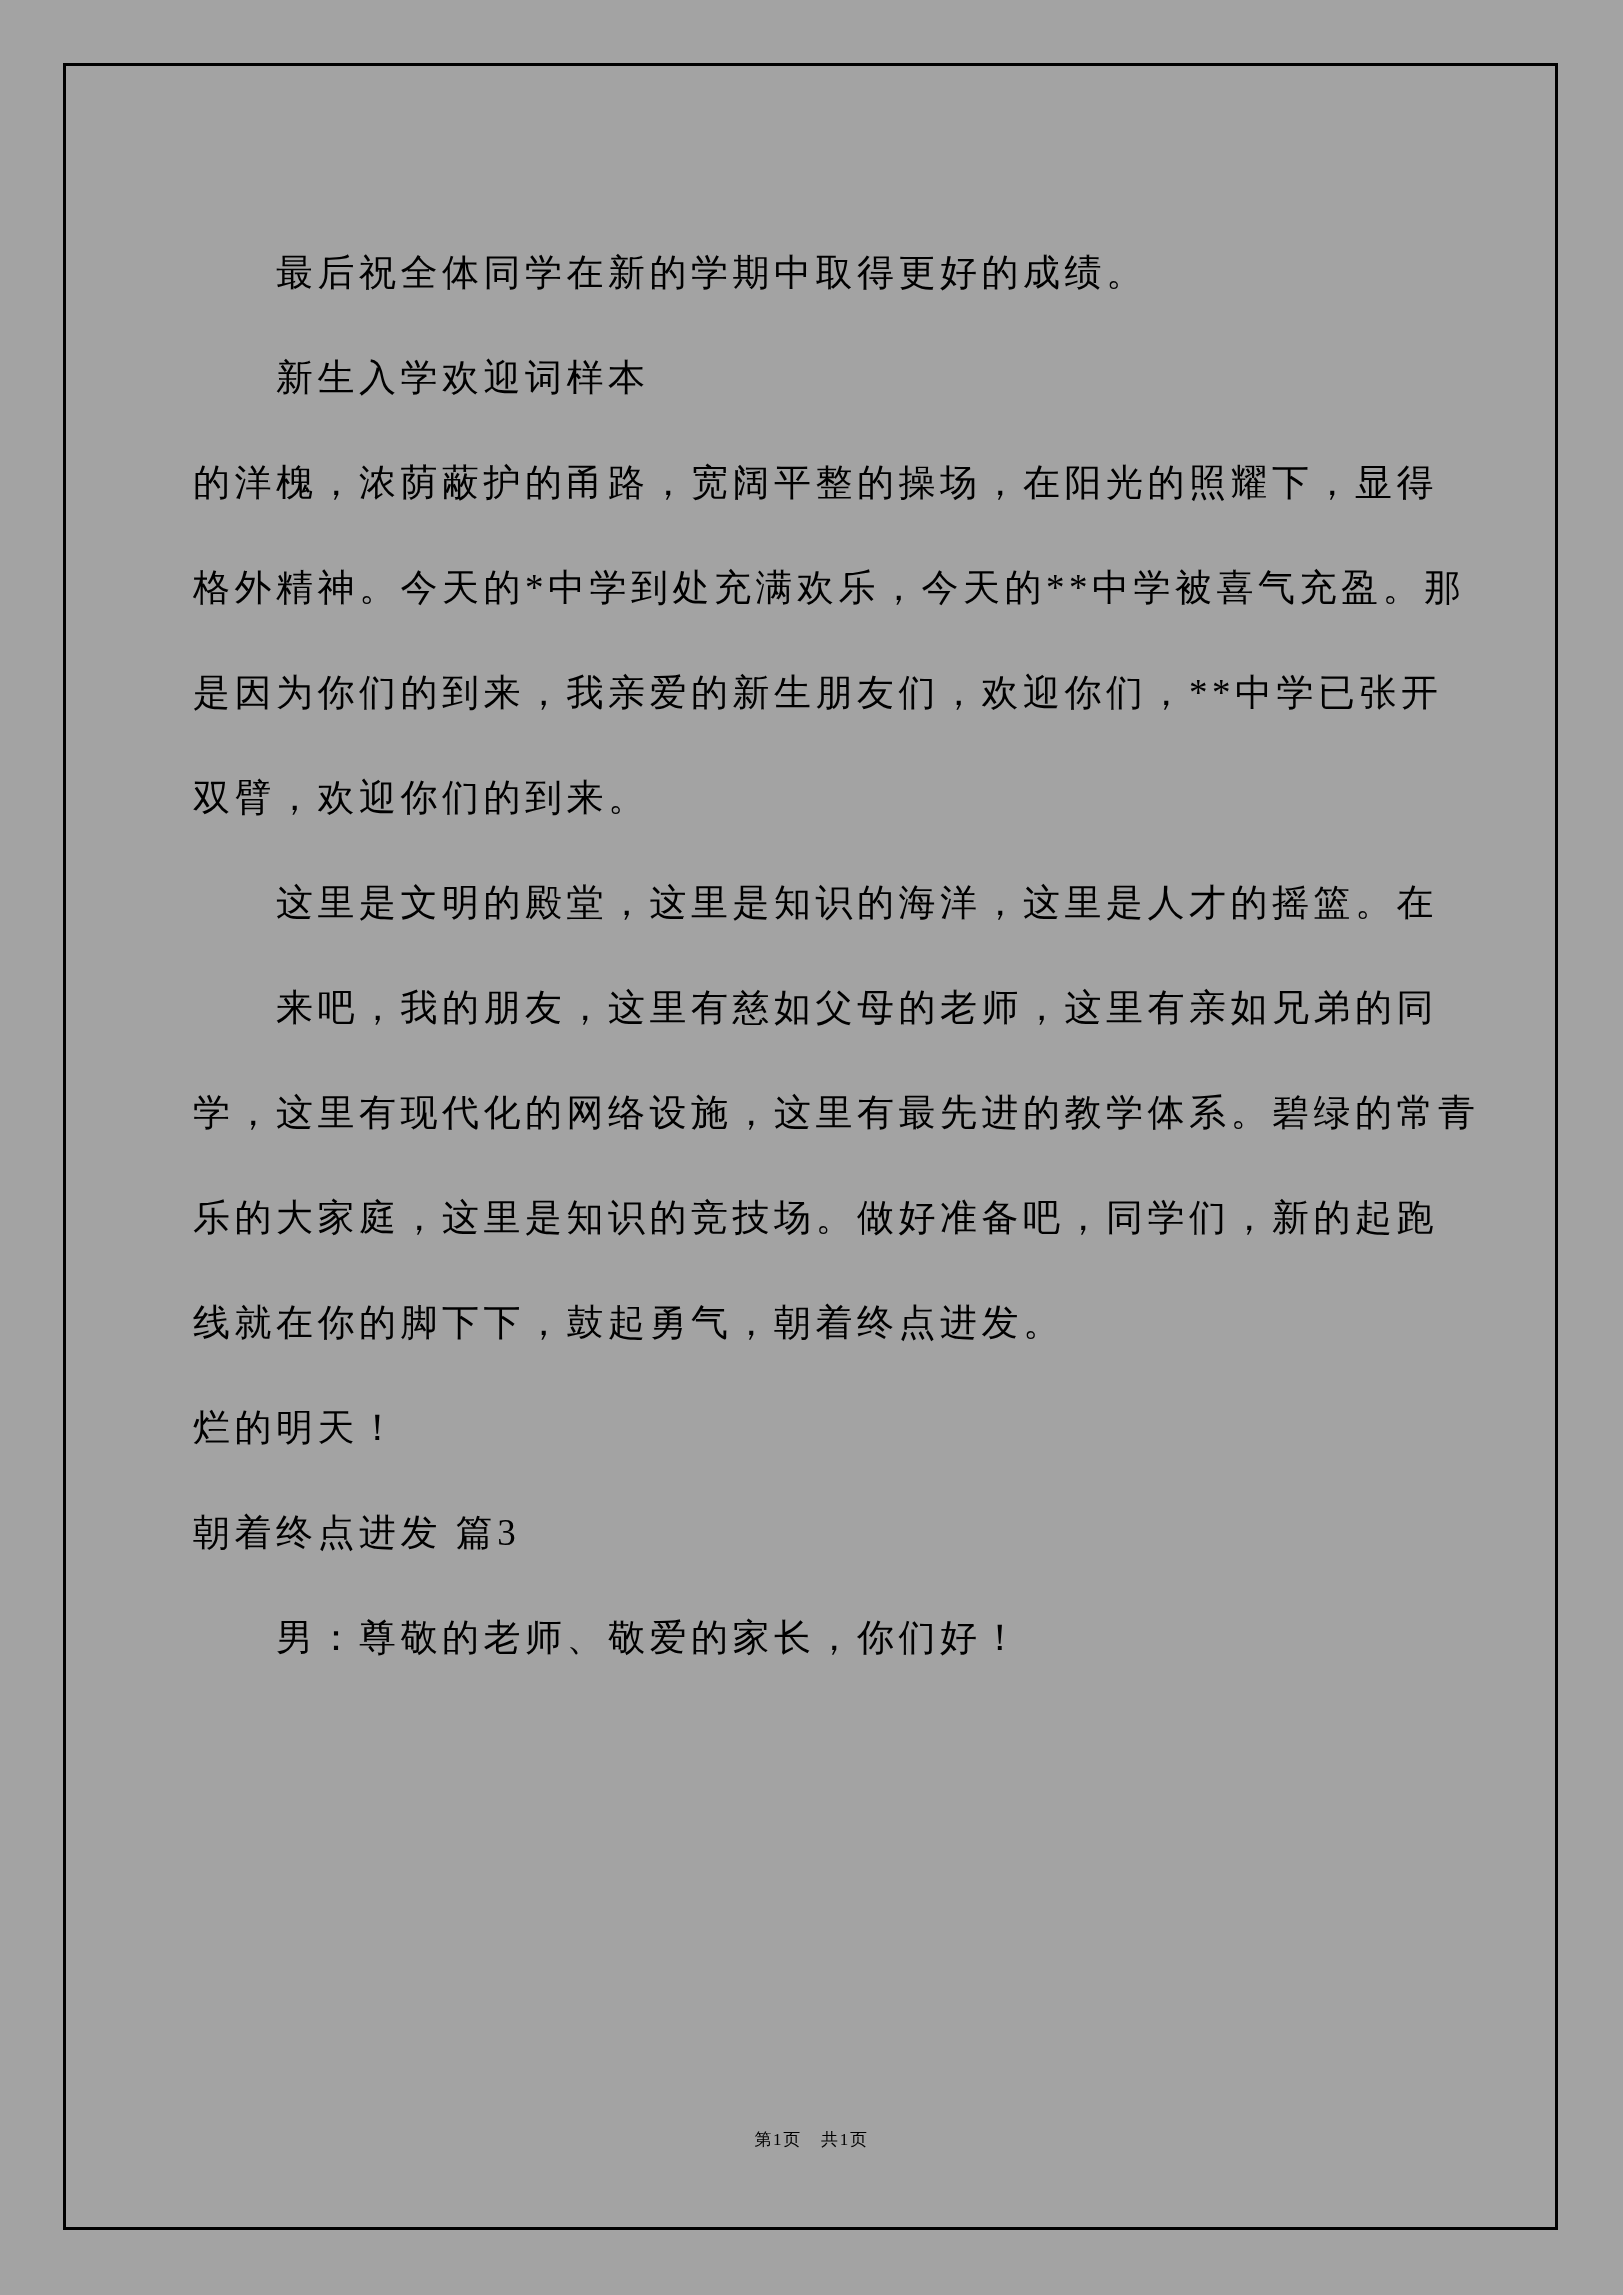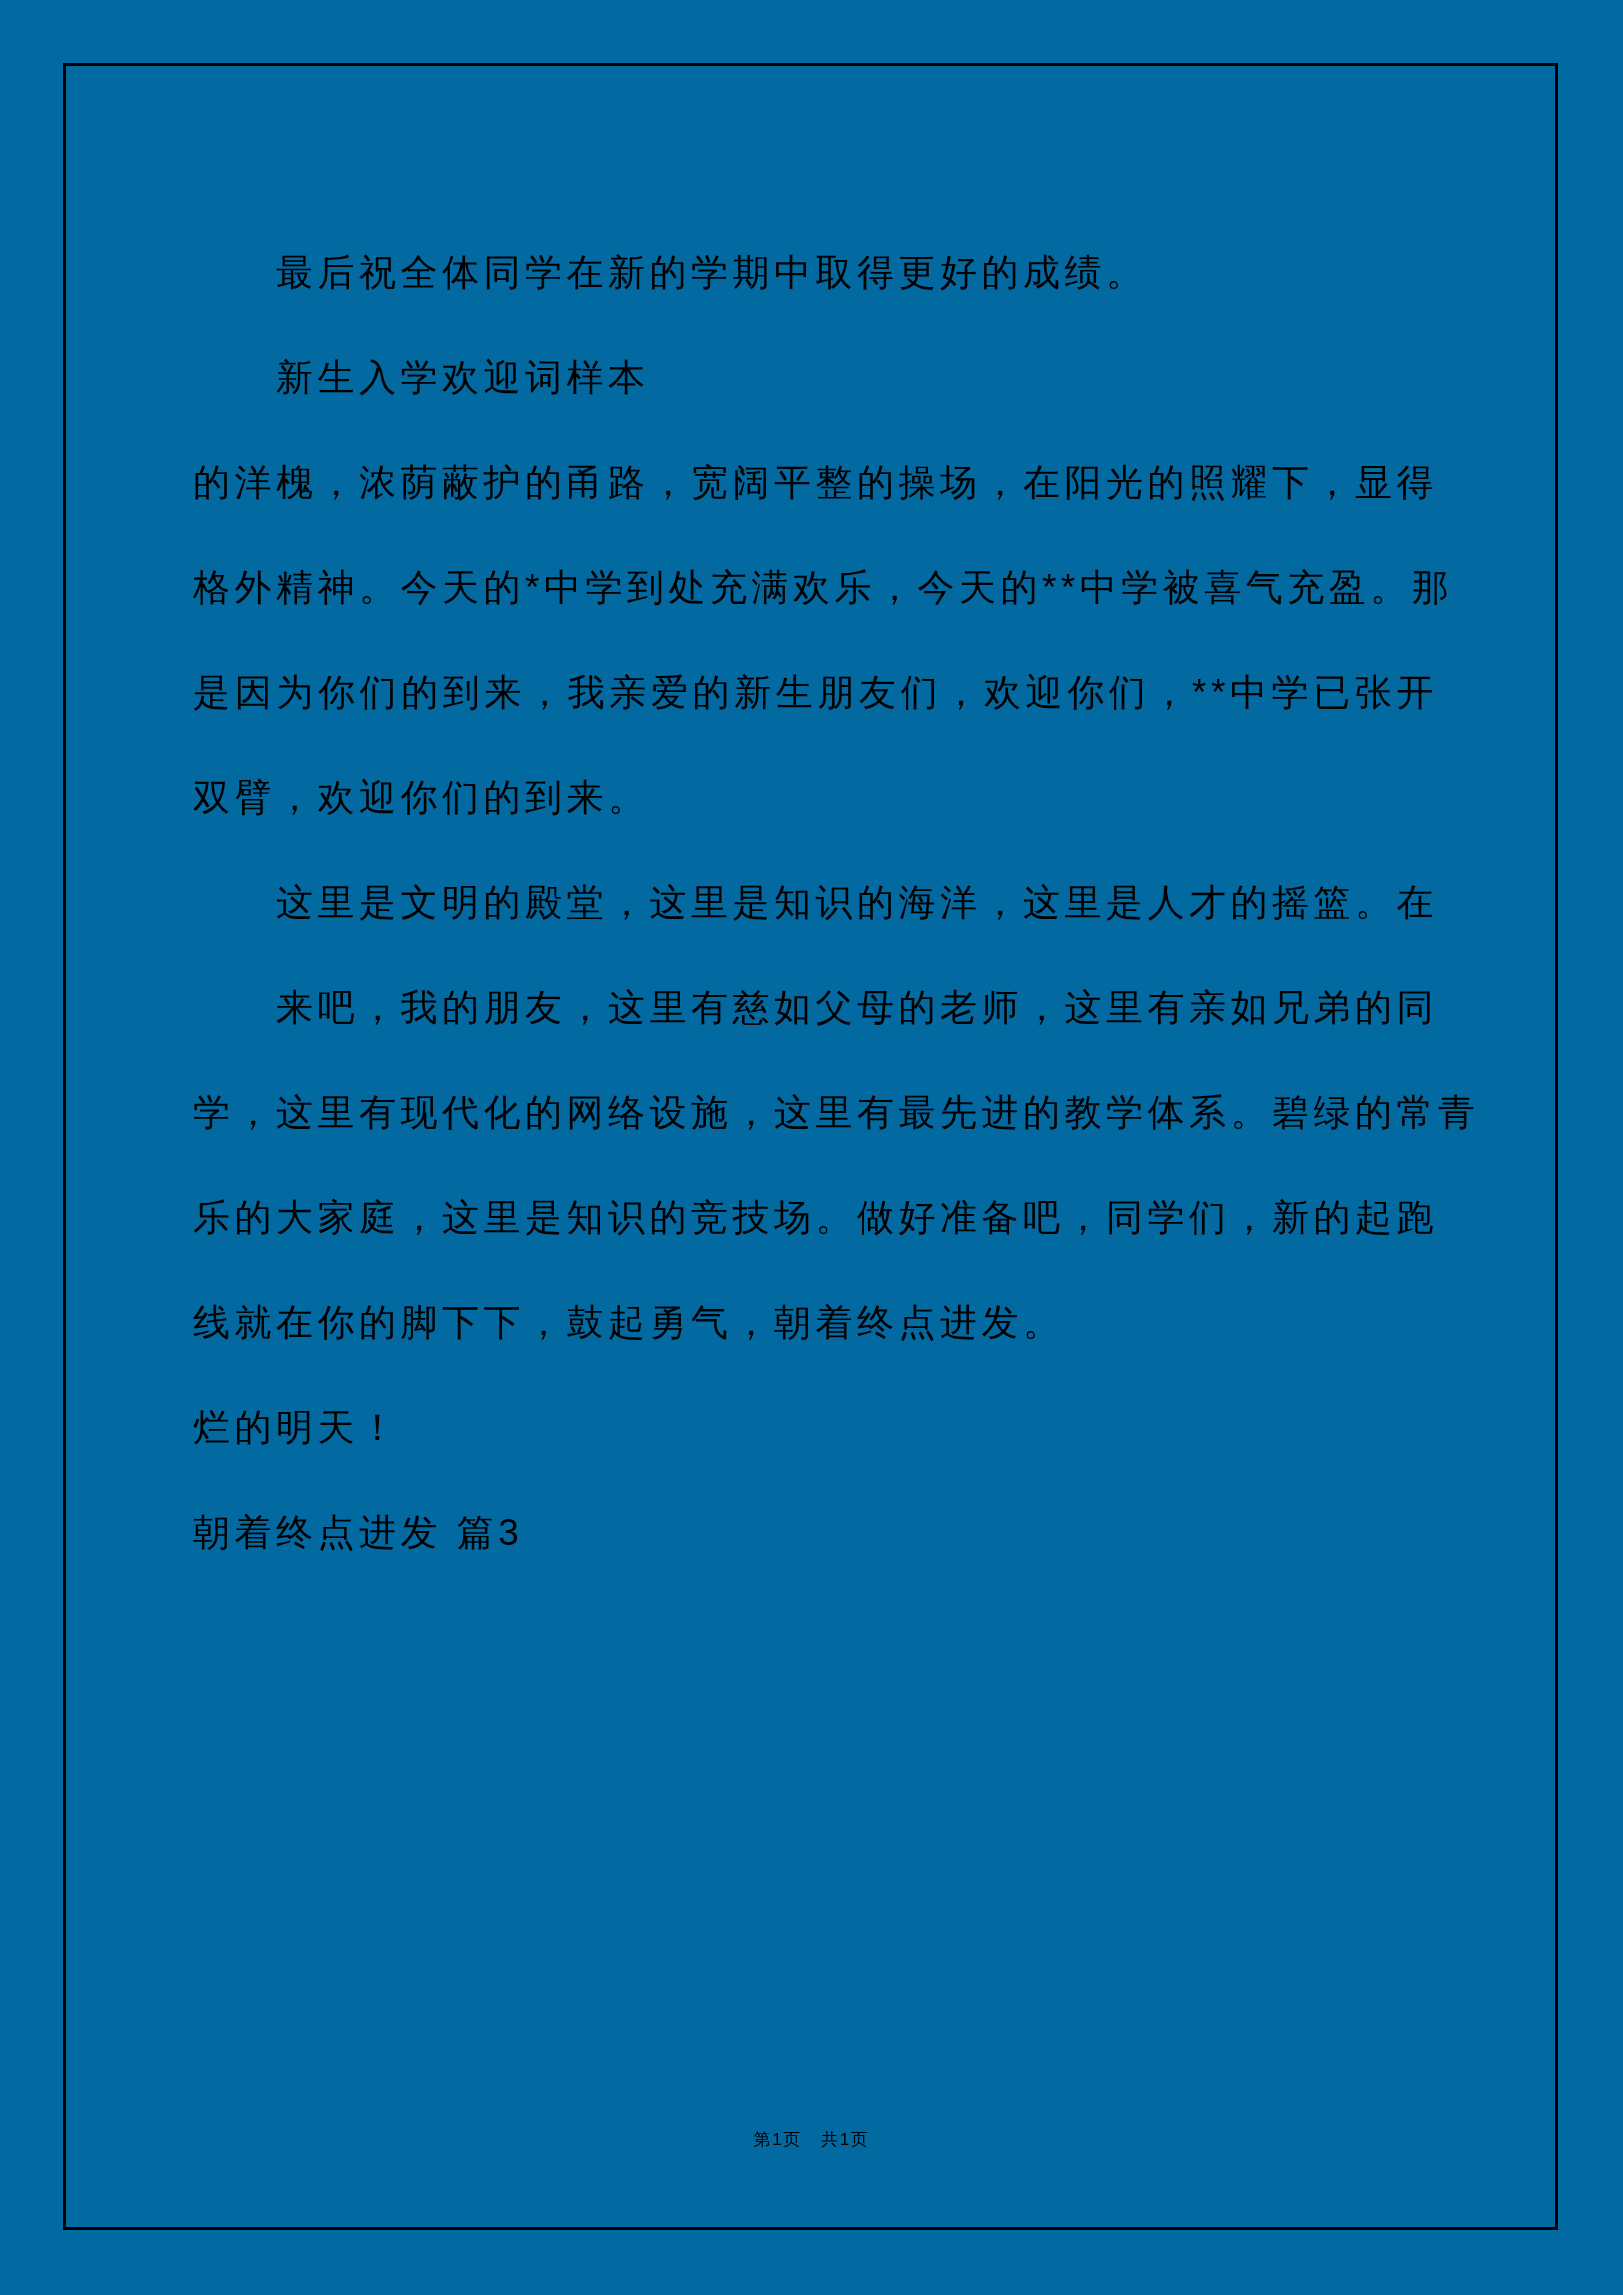--- a/index.html
+++ b/index.html
@@ -4,23 +4,23 @@
 <style>
   html, body {
     margin: 0;
     padding: 0;
     background: #ffffff;
   }
   .screenshot {
     position: relative;
     width: 1623px;
     height: 2295px;
-    background: #0369a1;
+    background: #a3a3a3;
     color: #000000;
-    font-family: Liberation Sans, sans-serif;
+    font-family: Liberation Serif, serif;
     overflow: hidden;
   }
   .page-border {
     position: absolute;
     left: 63px;
     top: 63px;
     width: 1495px;
     height: 2167px;
     border: 3.4px solid #000000;
     box-sizing: border-box;
@@ -75,20 +75,21 @@
     <div class="line fill">格外精神。今天的*中学到处充满欢乐，今天的**中学被喜气充盈。那</div>
     <div class="line fill">是因为你们的到来，我亲爱的新生朋友们，欢迎你们，**中学已张开</div>
     <div class="line">双臂，欢迎你们的到来。</div>
     <div class="line indent fill">这里是文明的殿堂，这里是知识的海洋，这里是人才的摇篮。在</div>
     <div class="line indent fill">来吧，我的朋友，这里有慈如父母的老师，这里有亲如兄弟的同</div>
     <div class="line fill">学，这里有现代化的网络设施，这里有最先进的教学体系。碧绿的常青</div>
     <div class="line fill">乐的大家庭，这里是知识的竞技场。做好准备吧，同学们，新的起跑</div>
     <div class="line">线就在你的脚下下，鼓起勇气，朝着终点进发。</div>
     <div class="line">烂的明天！</div>
     <div class="line">朝着终点进发 篇3</div>
+    <div class="line indent">男：尊敬的老师、敬爱的家长，你们好！</div>
   </div>
 
   <div class="footer">
     <span>第1页</span><span class="gap">共1页</span>
   </div>
 
 </div>
 
 
 </body></html>

